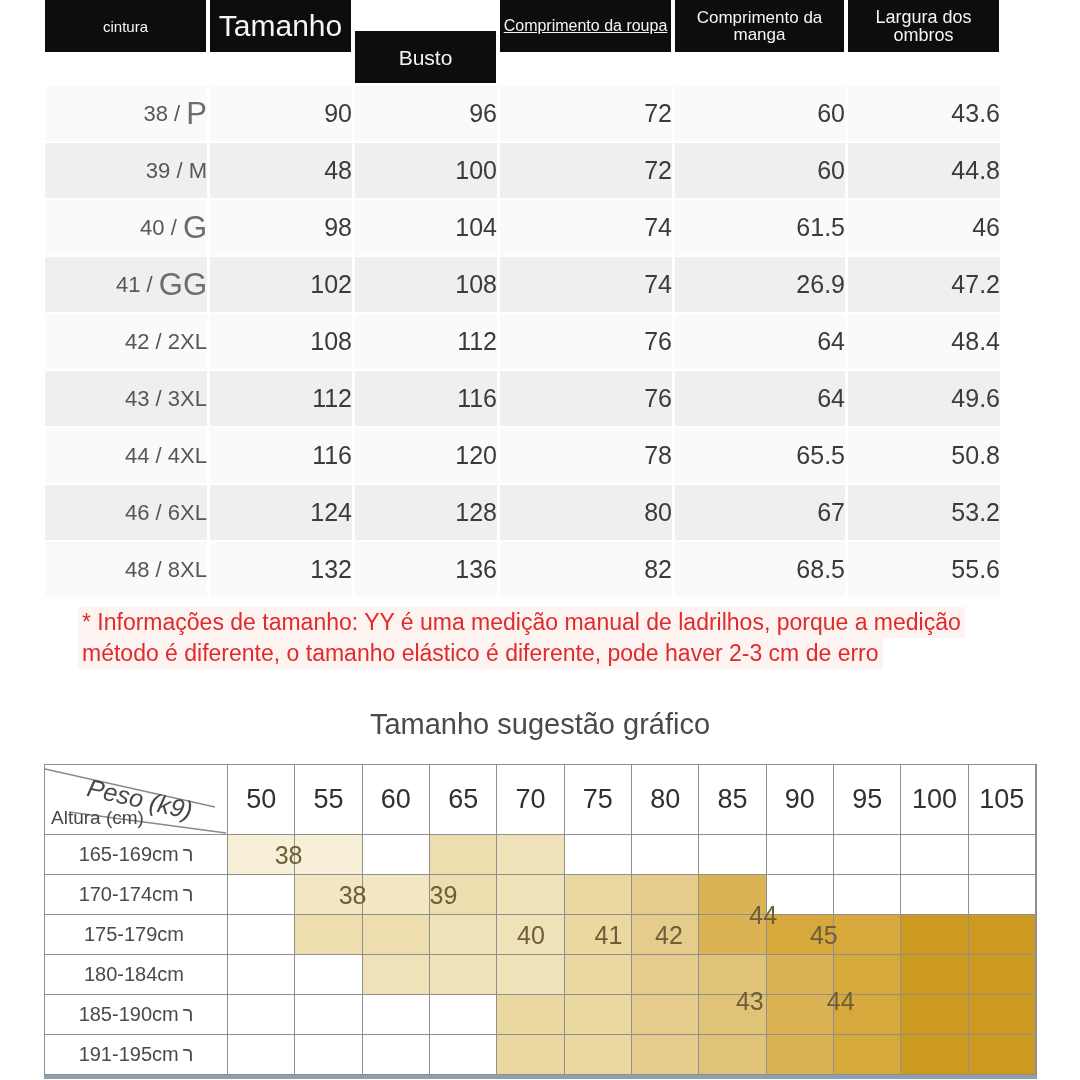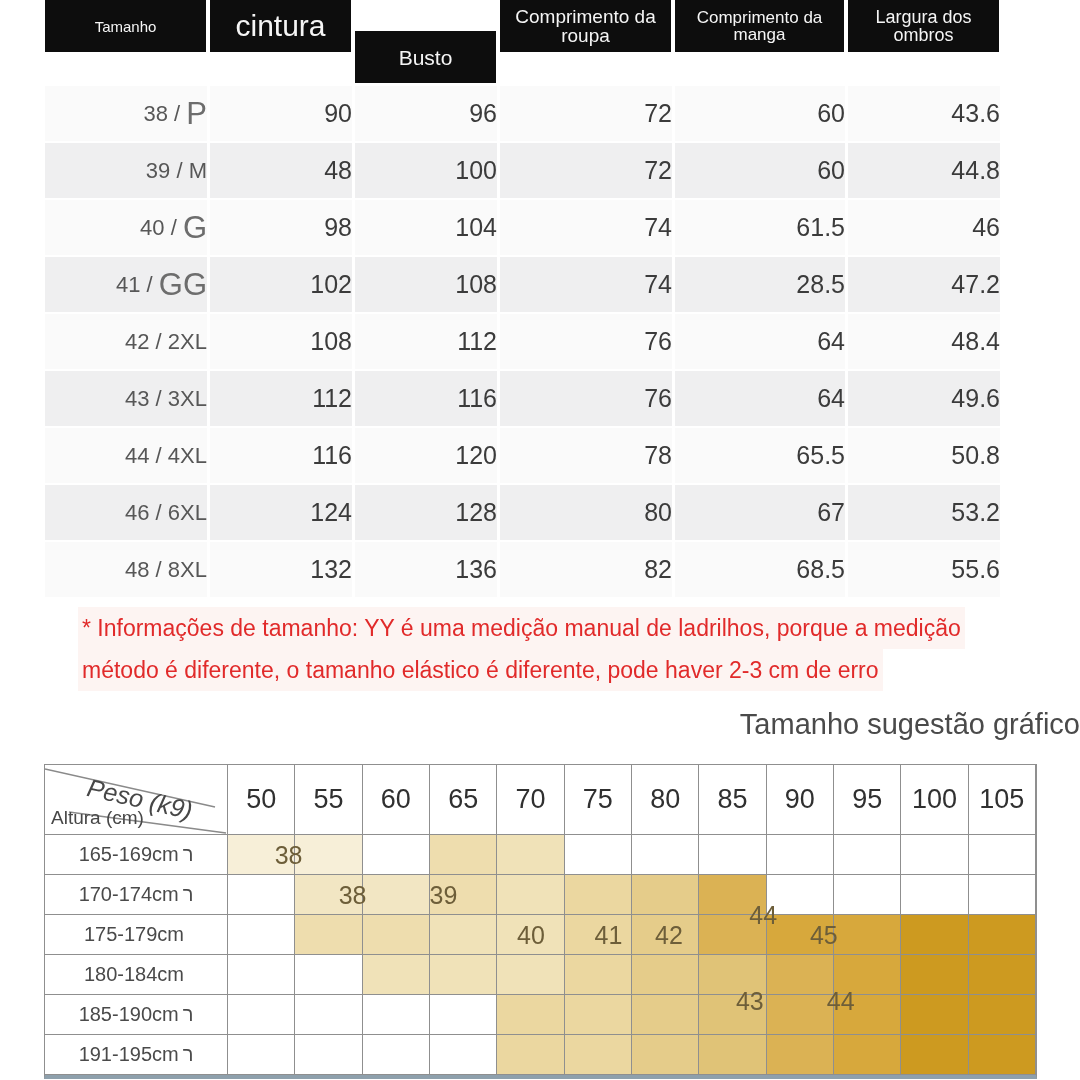--- a/index.html
+++ b/index.html
@@ -7,38 +7,38 @@
           font-family:"Liberation Sans", sans-serif;}
 
   
   #size-table{position:absolute;left:45px;top:0;width:958px;}
   .st-row{display:grid;grid-template-columns:165px 145px 145px 175px 173px 155px;}
   .st-head .st-cell{background:#0d0d0d;color:#f5f5f5;height:52px;display:flex;align-items:center;justify-content:center;
         border-right:4px solid #fff;border-bottom:3px solid #fff;text-align:center;line-height:1;}
   .st-head .st-cell:nth-child(1){font-size:15px;}
   .st-head .st-cell:nth-child(2){font-size:30px;}
   .st-head .st-cell:nth-child(3){font-size:21px;margin-top:31px;}
-  .st-head .st-cell:nth-child(4){font-size:19px;}
+  .st-head .st-cell:nth-child(4){font-size:16px;text-decoration:underline;}
   .st-head .st-cell:nth-child(5){font-size:17px;}
   .st-head .st-cell:nth-child(6){font-size:18px;}
   .st-body .st-cell{height:55px;display:flex;align-items:center;justify-content:flex-end;
         border-right:3px solid #fff;border-bottom:2px solid #fff;
         font-size:25px;color:#3b3b3b;}
   .st-body .st-row:nth-child(odd)  .st-cell{background:#fafafa;}
   .st-body .st-row:nth-child(even) .st-cell{background:#efeff0;}
   .sz-num{font-size:22px;color:#575757;white-space:pre;}
   .sz-suf{font-size:22px;color:#575757;}
   .sz-suf.big{font-size:31px;color:#6d6d6d;}
 
   
-  #note{position:absolute;left:78px;top:607px;width:940px;font-size:23px;line-height:42px;color:#e12a2a;}
+  #note{position:absolute;left:78px;top:607px;width:940px;font-size:23px;line-height:31px;color:#e12a2a;}
   #note div{background:#fdf4f2;display:inline-block;padding:0 4px;}
 
   
-  #chart-title{position:absolute;left:0;top:708px;width:100%;text-align:right;
+  #chart-title{position:absolute;left:0;top:708px;width:100%;text-align:center;
                font-size:29px;color:#4a4a4a;}
 
   
   #chart{position:absolute;left:44px;top:764px;width:993px;height:315px;}
   #chart-grid{display:grid;width:100%;height:100%;box-sizing:border-box;
       grid-template-columns:183px repeat(12,1fr);
       grid-template-rows:70px repeat(6,1fr);
       border-top:1px solid #8f8f8f;border-left:1px solid #8f8f8f;
       border-right:1px solid #8f8f8f;border-bottom:4px solid #8ea0ac;}
   .ch-cell{border-right:1px solid #8f8f8f;border-bottom:1px solid #8f8f8f;box-sizing:border-box;
@@ -54,22 +54,22 @@
   #chart-labels{position:absolute;left:0;top:0;width:100%;height:100%;pointer-events:none;}
   .region-label{position:absolute;transform:translate(-50%,-50%);font-size:25px;color:#6d5e39;}
 </style>
 </head>
 <body>
 
 <div id="canvas">
 
   <div id="size-table">
     <div class="st-row st-head" id="st-head">
+        <div class="st-cell">cintura</div>
         <div class="st-cell">Tamanho</div>
-        <div class="st-cell">cintura</div>
         <div class="st-cell">Busto</div>
         <div class="st-cell">Comprimento da roupa</div>
         <div class="st-cell">Comprimento da manga</div>
         <div class="st-cell">Largura dos ombros</div>
       </div>
     <div class="st-body" id="st-body">
         <div class="st-row">
           <div class="st-cell">
             <span class="sz-num">38 / </span>
             <span class="sz-suf big">P</span>
@@ -103,21 +103,21 @@
           <div class="st-cell">46</div>
         </div>
         <div class="st-row">
           <div class="st-cell">
             <span class="sz-num">41 / </span>
             <span class="sz-suf big">GG</span>
           </div>
           <div class="st-cell">102</div>
           <div class="st-cell">108</div>
           <div class="st-cell">74</div>
-          <div class="st-cell">28.5</div>
+          <div class="st-cell">26.9</div>
           <div class="st-cell">47.2</div>
         </div>
         <div class="st-row">
           <div class="st-cell">
             <span class="sz-num">42 / </span>
             <span class="sz-suf">2XL</span>
           </div>
           <div class="st-cell">108</div>
           <div class="st-cell">112</div>
           <div class="st-cell">76</div>

